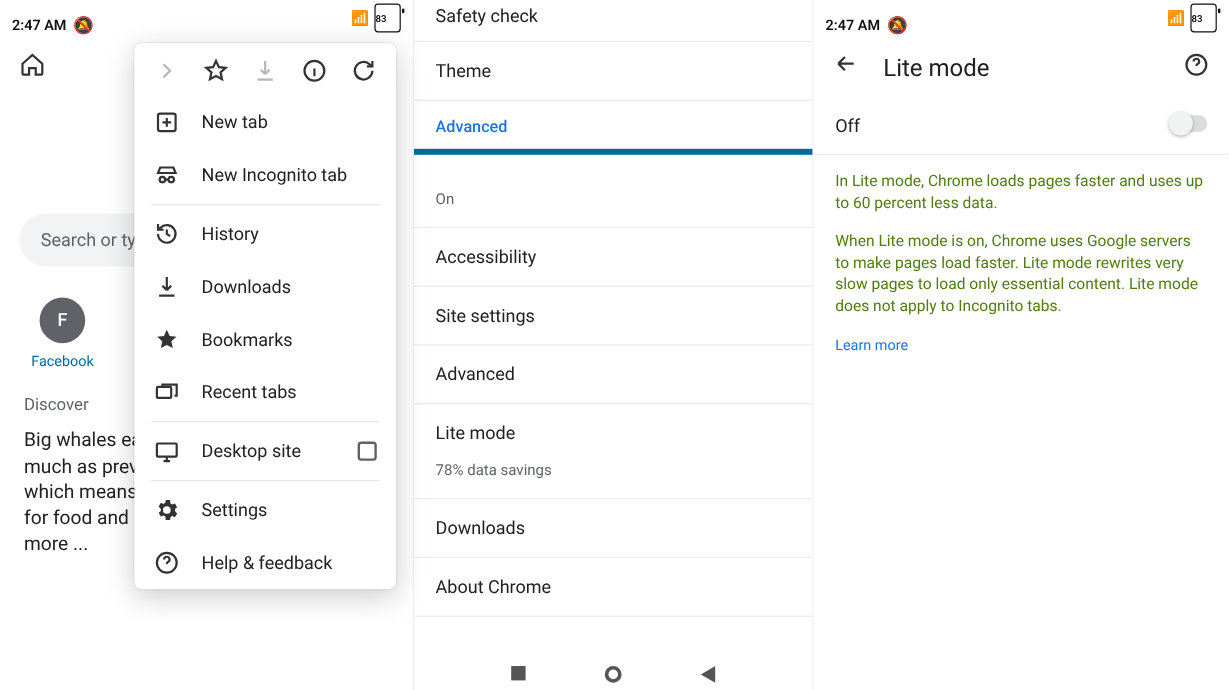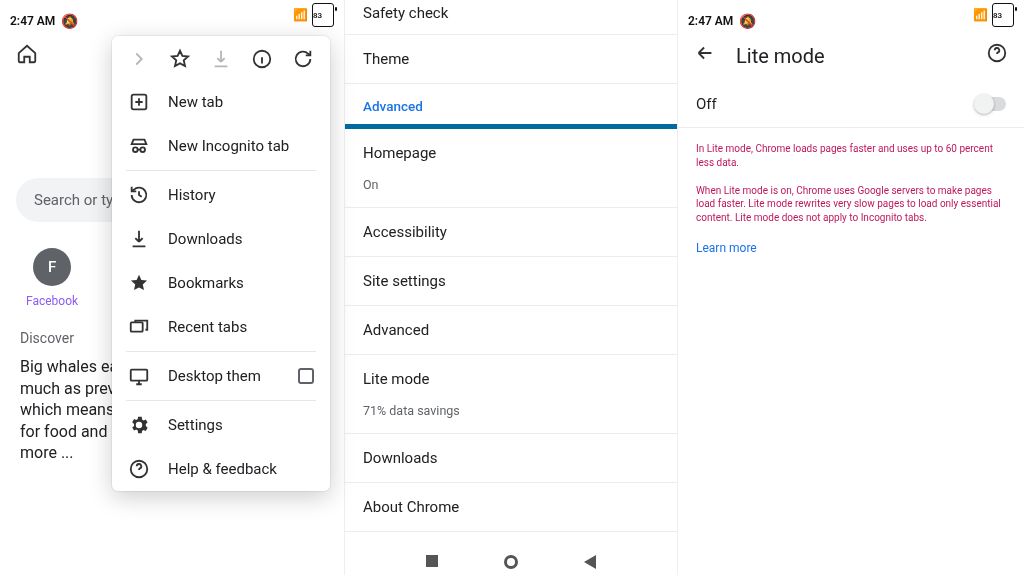--- a/index.html
+++ b/index.html
@@ -54,21 +54,21 @@
     background: #f1f3f4; display: flex; align-items: center;
     padding: 0 18px; color: #5f6368; font-size: 15px;
   }
   .shortcuts { display: flex; gap: 42px; padding: 26px 26px 10px; }
   .shortcut { display: flex; flex-direction: column; align-items: center; gap: 8px; }
   .shortcut .circle {
     width: 38px; height: 38px; border-radius: 50%; background: #5f6368;
     color: #fff; display: flex; align-items: center; justify-content: center;
     font-size: 15px; font-weight: 500;
   }
-  .shortcut .label { font-size: 12px; color: #8b5cf6; }
+  .shortcut .label { font-size: 12px; color: #0369a1; }
   .discover { padding: 12px 20px 4px; font-size: 14px; color: #5f6368; }
   .news { display: flex; gap: 14px; padding: 6px 20px 0; }
   .news-text { flex: 1; font-size: 16px; line-height: 1.35; color: #202124; }
   .news-img {
     width: 86px; height: 60px; border-radius: 10px;
     background: linear-gradient(135deg,#0a5f9e 0%,#1a8fd1 55%,#3db4e8 100%);
     position: relative; overflow: hidden;
   }
   .news-img::before {
     content: ""; position: absolute; left: 38%; top: 20%;
@@ -128,34 +128,34 @@
   }
 
   
   .appbar {
     display: flex; align-items: center; gap: 20px; padding: 12px 16px 14px;
     font-size: 20px;
   }
   .appbar .back { font-size: 22px; }
   .appbar .help { margin-left: auto; }
   .lite-row {
-    display: flex; align-items: center; justify-content: space-between;
+    display: flex; justify-content: space-between;
     padding: 12px 18px 14px; font-size: 15px;
     border-bottom: 1px solid #ececec;
   }
   .toggle {
     width: 30px; height: 14px; background: #d9dbdd; border-radius: 10px;
     position: relative;
   }
   .toggle::after {
     content: ""; position: absolute; left: -2px; top: -3px;
     width: 20px; height: 20px; background: #f1f2f2;
     border-radius: 50%; box-shadow: 0 1px 3px rgba(0,0,0,.3);
   }
-  .lite-p { padding: 14px 18px 0; font-size: 10px; line-height: 1.38; color: #be185d; }
+  .lite-p { padding: 14px 18px 0; font-size: 13px; line-height: 1.38; color: #4d7c0f; }
   .learn { padding: 16px 18px; color: #1a73e8; font-size: 12px; }
 
   svg { width: 100%; height: 100%; }
 </style>
 </head>
 <body>
 
 <div class="panel panel1">
   <div class="status-bar">
     <div class="status-left">
@@ -292,21 +292,21 @@
         <span>Recent tabs</span>
       </li>
       <hr>
       <li>
         <span class="mic">
             <svg viewBox="0 0 24 24" stroke="#333" stroke-width="2" fill="none">
               <rect x="3" y="5" width="18" height="12" rx="1"></rect>
               <path d="M9 21h6M12 17v4"></path>
             </svg>
           </span>
-        <span>Desktop them</span>
+        <span>Desktop site</span>
         <span class="checkbox"></span>
       </li>
       <hr>
       <li>
         <span class="mic">
             <svg viewBox="0 0 24 24" fill="#333">
               <path d="M19.4 13a7.5 7.5 0 0 0 0-2l2-1.6-2-3.4-2.4 1a7.5 7.5 0 0 0-1.7-1L15 3h-4l-.3 2.5a7.5 7.5 0 0 0-1.7 1l-2.4-1-2 3.4L6.6 11a7.5 7.5 0 0 0 0 2l-2 1.6 2 3.4 2.4-1c.5.4 1.1.7 1.7 1L11 21h4l.3-2.5c.6-.3 1.2-.6 1.7-1l2.4 1 2-3.4zM12 15.5A3.5 3.5 0 1 1 12 8.5a3.5 3.5 0 0 1 0 7z"></path>
             </svg>
           </span>
         <span>Settings</span>
@@ -323,29 +323,28 @@
     </ul>
   </div>
 </div>
 
 <div class="panel panel2">
   <div class="settings-list">
     <div class="set-row first"><span>Safety check</span></div>
     <div class="set-row"><span>Theme</span></div>
     <div class="section-label">Advanced</div>
     <div class="set-row">
-      <div>Homepage</div>
       <div class="sub">On</div>
     </div>
     <div class="set-row"><span>Accessibility</span></div>
     <div class="set-row"><span>Site settings</span></div>
     <div class="set-row"><span>Advanced</span></div>
     <div class="set-row">
       <div>Lite mode</div>
-      <div class="sub">71% data savings</div>
+      <div class="sub">78% data savings</div>
     </div>
     <div class="set-row"><span>Downloads</span></div>
     <div class="set-row"><span>About Chrome</span></div>
   </div>
   <div class="nav-bar">
     <div class="sq"></div>
     <div class="ci"></div>
     <div class="tr"></div>
   </div>
 </div>

